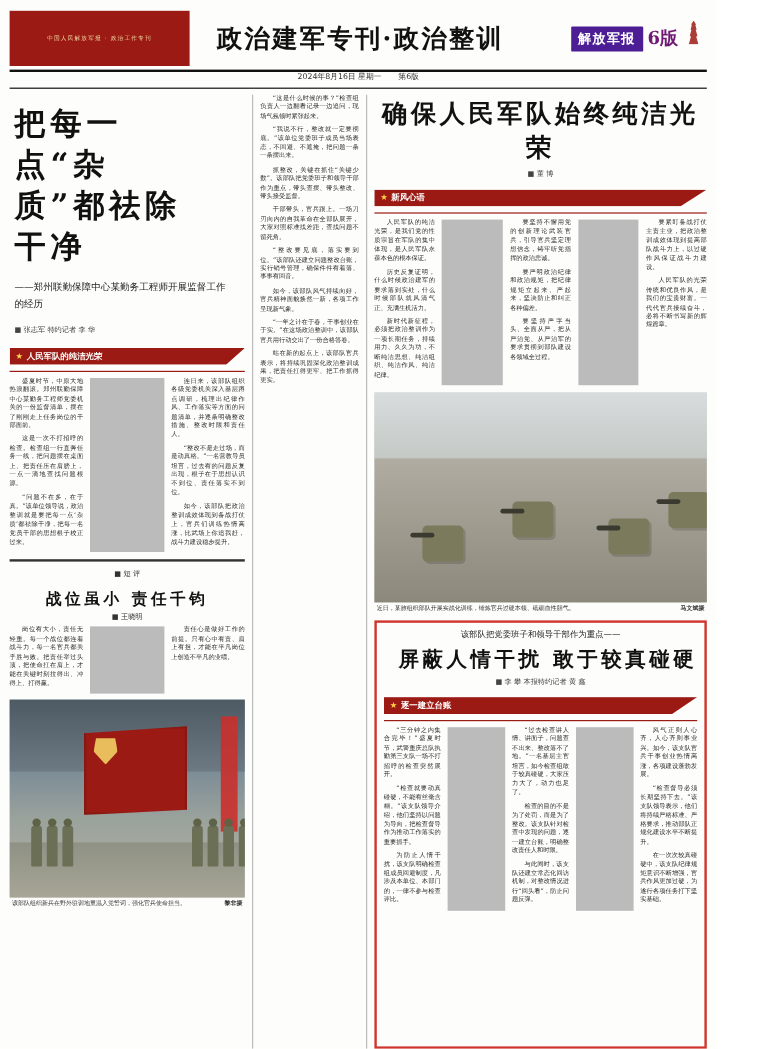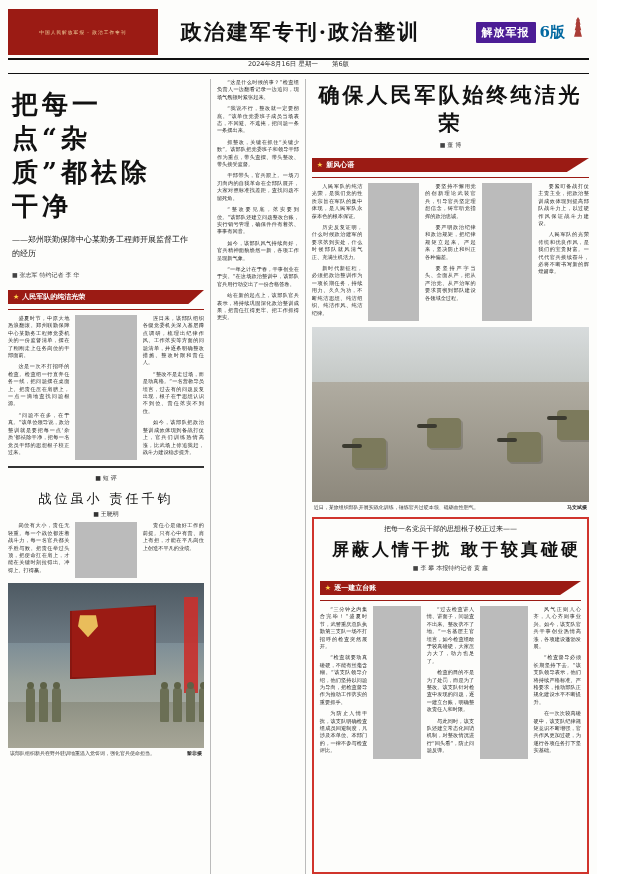--- a/index.html
+++ b/index.html
@@ -54,21 +54,21 @@
   }
   .mast-logo{
     background:#4c1d95;color:#fff;
     font-family:"DejaVu Serif","Liberation Serif",serif;
     font-size:11px;font-weight:bold;
     padding:3px 6px;letter-spacing:1px;
     border-radius:1px;
   }
   .mast-page{
     font-family:"DejaVu Serif","Liberation Serif",serif;
-    font-size:15px;font-weight:bold;color:#0369a1;
+    font-size:15px;font-weight:bold;color:#701a75;
   }
   .mast-pagoda{
     width:18px;height:30px;
     background:
       linear-gradient(#9b1b14,#9b1b14);
     clip-path:polygon(50% 0,62% 12%,58% 12%,64% 26%,60% 26%,68% 44%,62% 44%,72% 66%,28% 66%,38% 44%,32% 44%,40% 26%,36% 26%,42% 12%,38% 12%);
     opacity:.85;
   }
   .mast-sub{
     height:13px;
@@ -133,21 +133,21 @@
   }
   .star{color:#ffd24a;font-size:7px;}
   .tag-line{
     border-bottom:1px solid #9b1b14;
     margin-bottom:5px;
   }
   .hr-dark{border:0;border-top:2px solid #333;margin:6px 0;}
 
   .small-head{
     font-family:"DejaVu Serif","Liberation Serif",serif;
-    font-weight:normal;font-size:13px;letter-spacing:3px;
+    font-weight:bold;font-size:13px;letter-spacing:3px;
     text-align:center;margin:4px 0 2px 0;color:#111;
   }
   .small-kicker{
     font-size:6px;text-align:center;color:#333;margin-bottom:3px;
   }
 
   
   .photo{
     position:relative;
     background:#6f7d86;
@@ -385,21 +385,21 @@
         <div class="sld" style="left:115px;bottom:54px;"></div>
         <div class="sld" style="left:195px;bottom:40px;"></div>
         <div class="sld" style="left:245px;bottom:62px;"></div>
       </div>
       <div class="cap">
         <span class="sig">马文斌摄</span>
         <span>近日，某旅组织部队开展实战化训练，锤炼官兵过硬本领、砥砺血性胆气。</span>
       </div>
 
       <div class="boxed">
-        <div class="kicker">把每一名党员干部的思想根子校正过来——</div>
+        <div class="kicker">该部队把党委班子和领导干部作为重点——</div>
         <div class="bh">屏蔽人情干扰  敢于较真碰硬</div>
         <div class="byline-c">■ 李 攀  本报特约记者  黄 鑫</div>
 
         <div class="tag">
           <span class="star">★</span>
           <span>逐一建立台账</span>
         </div>
         <div class="tag-line"></div>
 
         <div class="cols3">

